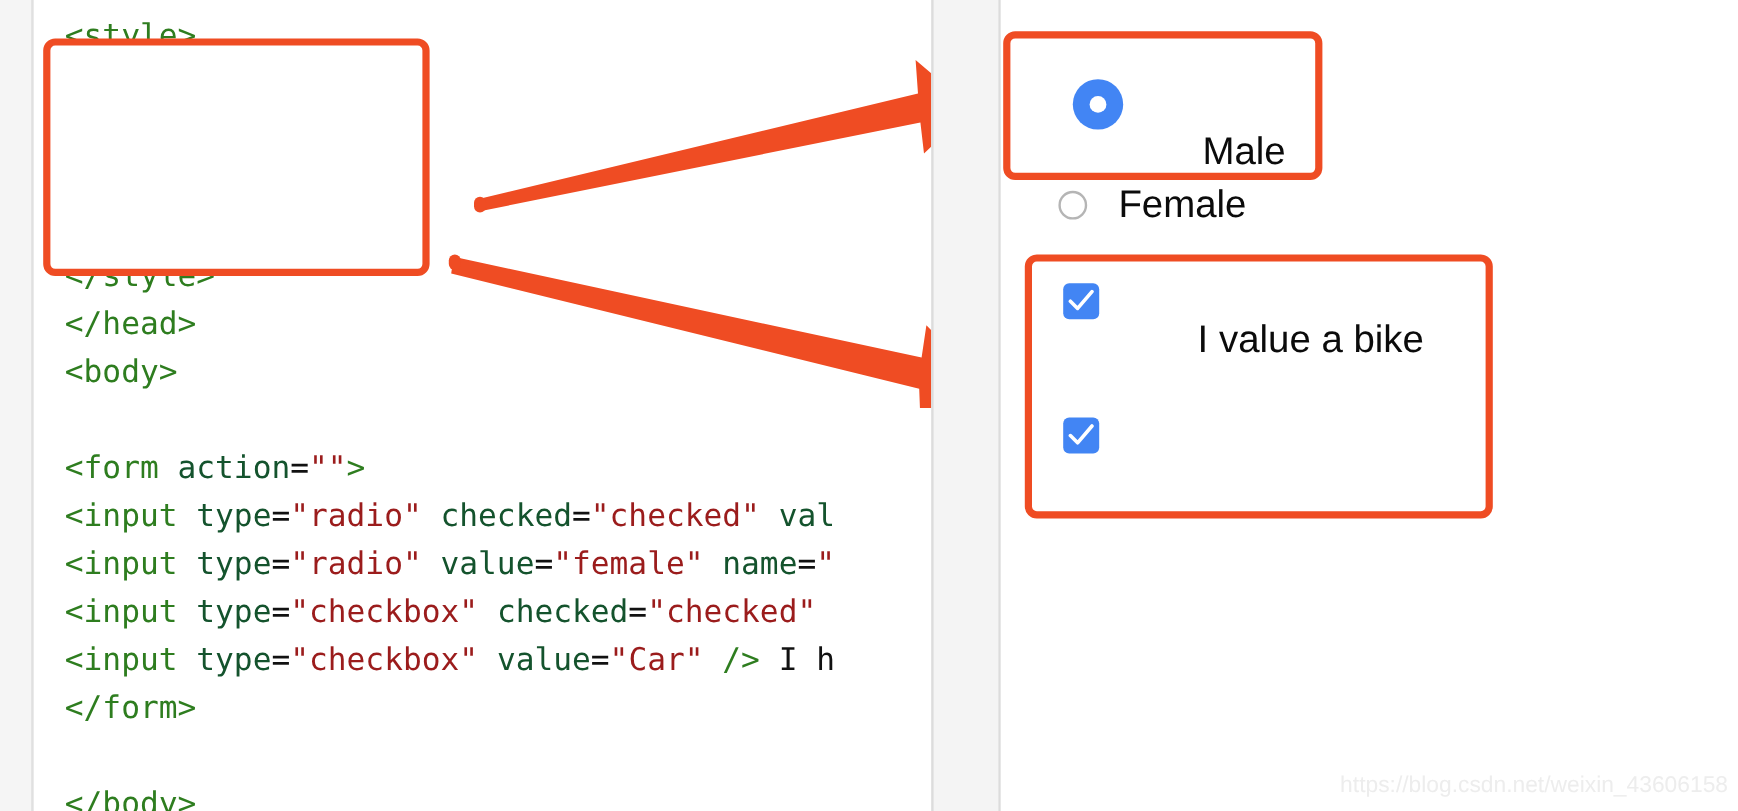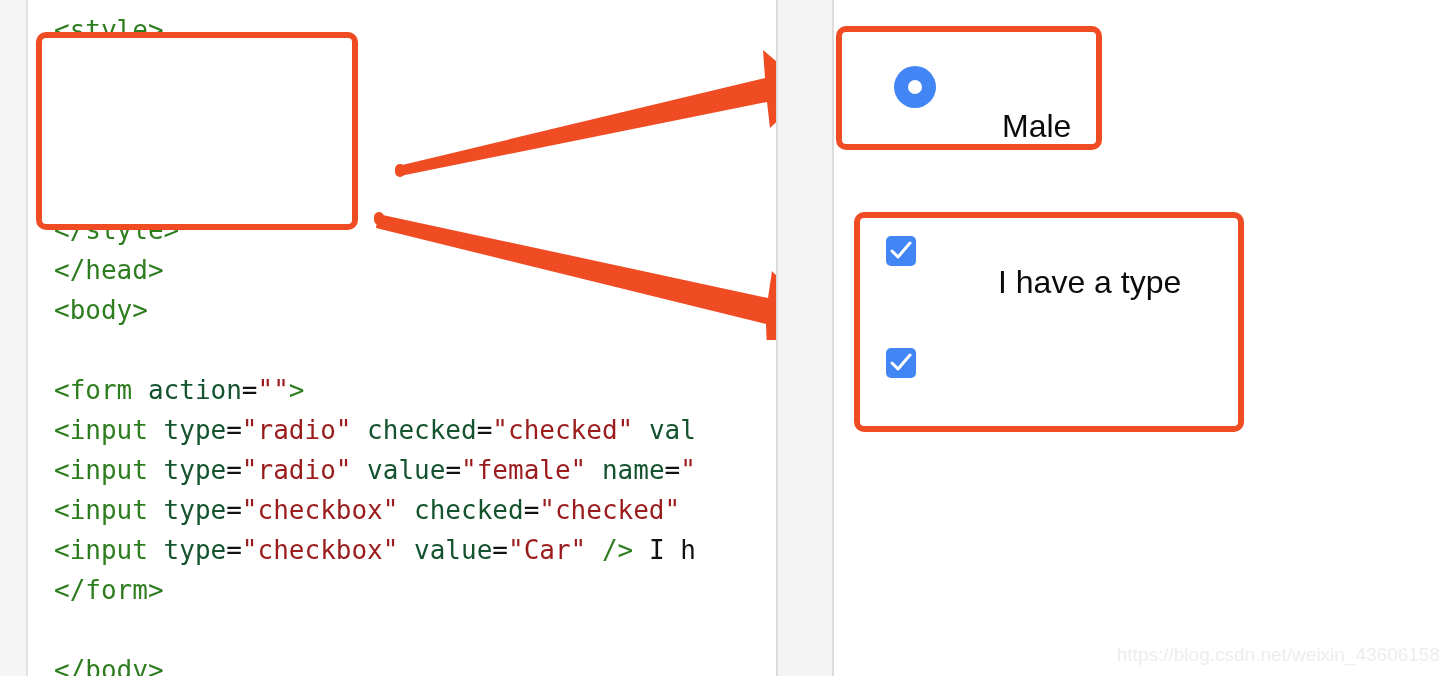--- a/index.html
+++ b/index.html
@@ -204,31 +204,35 @@
 
   <div class="preview-pane">
 
     <div class="hl-box hl-box-radio"></div>
 
     <div class="radio-row" id="radio-male-row">
       <span class="radio-big"></span>
     </div>
     <span class="ctrl-label" id="male-label">Male</span>
 
+    <div class="radio-row" id="radio-female-row">
+      <span class="radio-small"></span>
+      <span class="ctrl-label" id="female-label">Female</span>
+    </div>
 
     <div class="hl-box hl-box-check"></div>
 
     <div class="radio-row" id="check-bike-row">
       <span class="checkbox-big">
         <svg width="22" height="20" viewBox="0 0 22 20">
           <path d="M2 10 L8 16 L20 2" stroke="#ffffff" stroke-width="3" fill="none" stroke-linecap="round" stroke-linejoin="round"></path>
         </svg>
       </span>
     </div>
-    <span class="ctrl-label" id="bike-label">I have a type</span>
+    <span class="ctrl-label" id="bike-label">I value a bike</span>
 
     <div class="radio-row" id="check-car-row">
       <span class="checkbox-big">
         <svg width="22" height="20" viewBox="0 0 22 20">
           <path d="M2 10 L8 16 L20 2" stroke="#ffffff" stroke-width="3" fill="none" stroke-linecap="round" stroke-linejoin="round"></path>
         </svg>
       </span>
     </div>
 
     <div class="watermark">https://blog.csdn.net/weixin_43606158</div>

